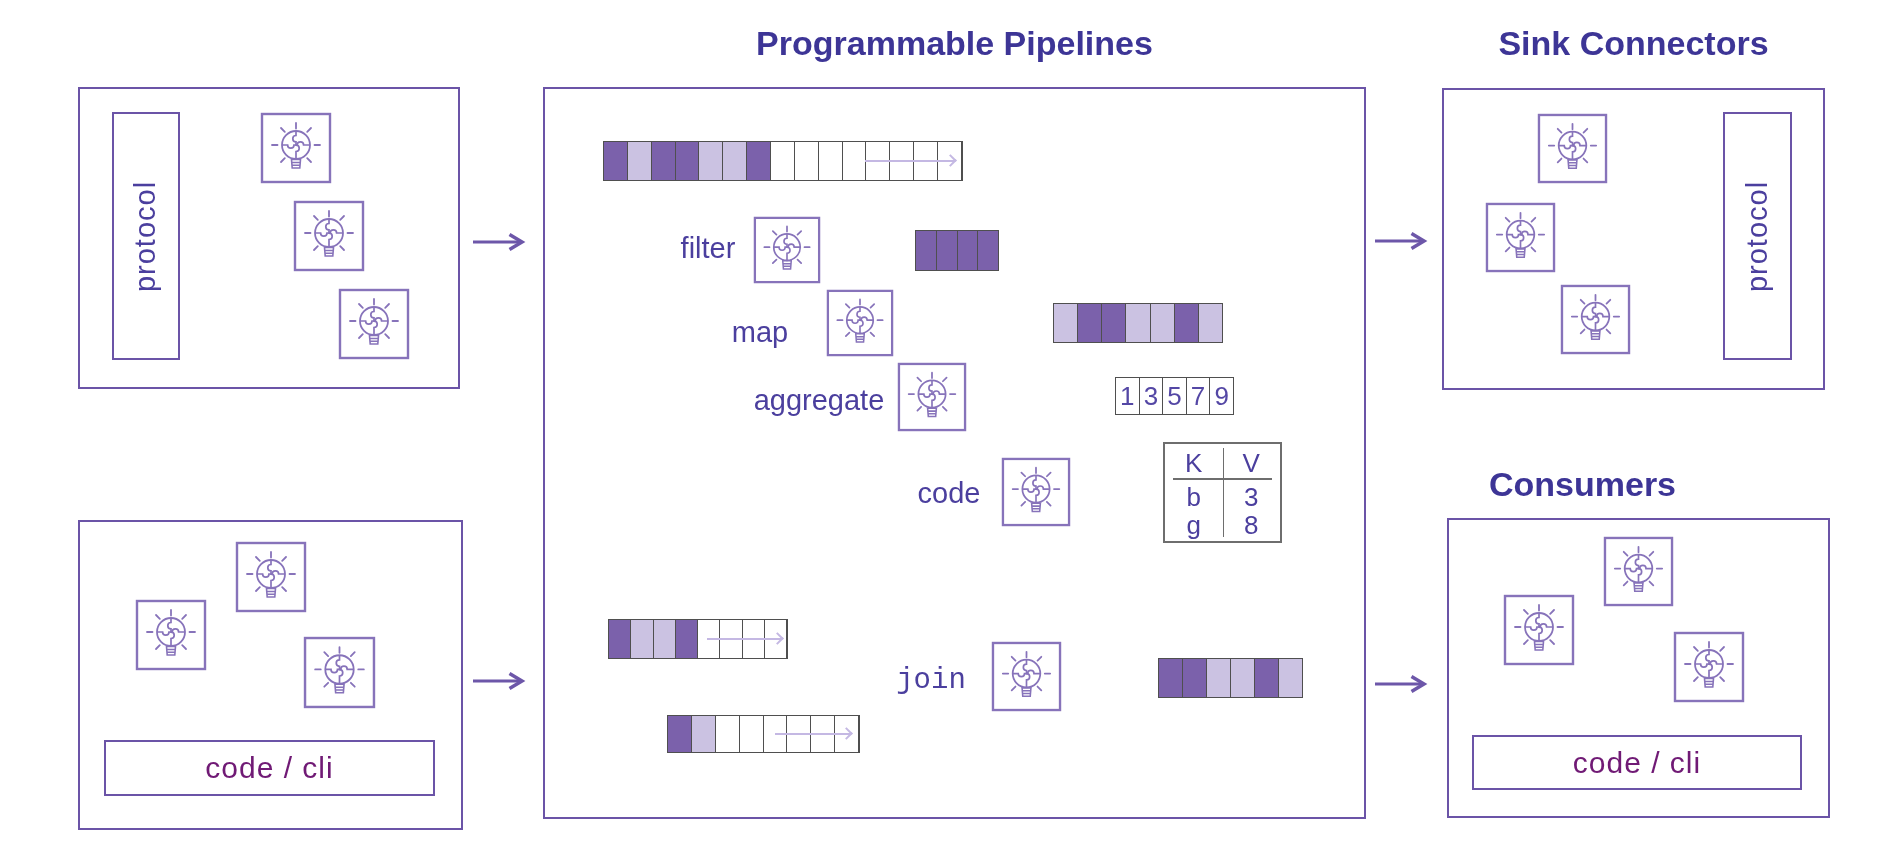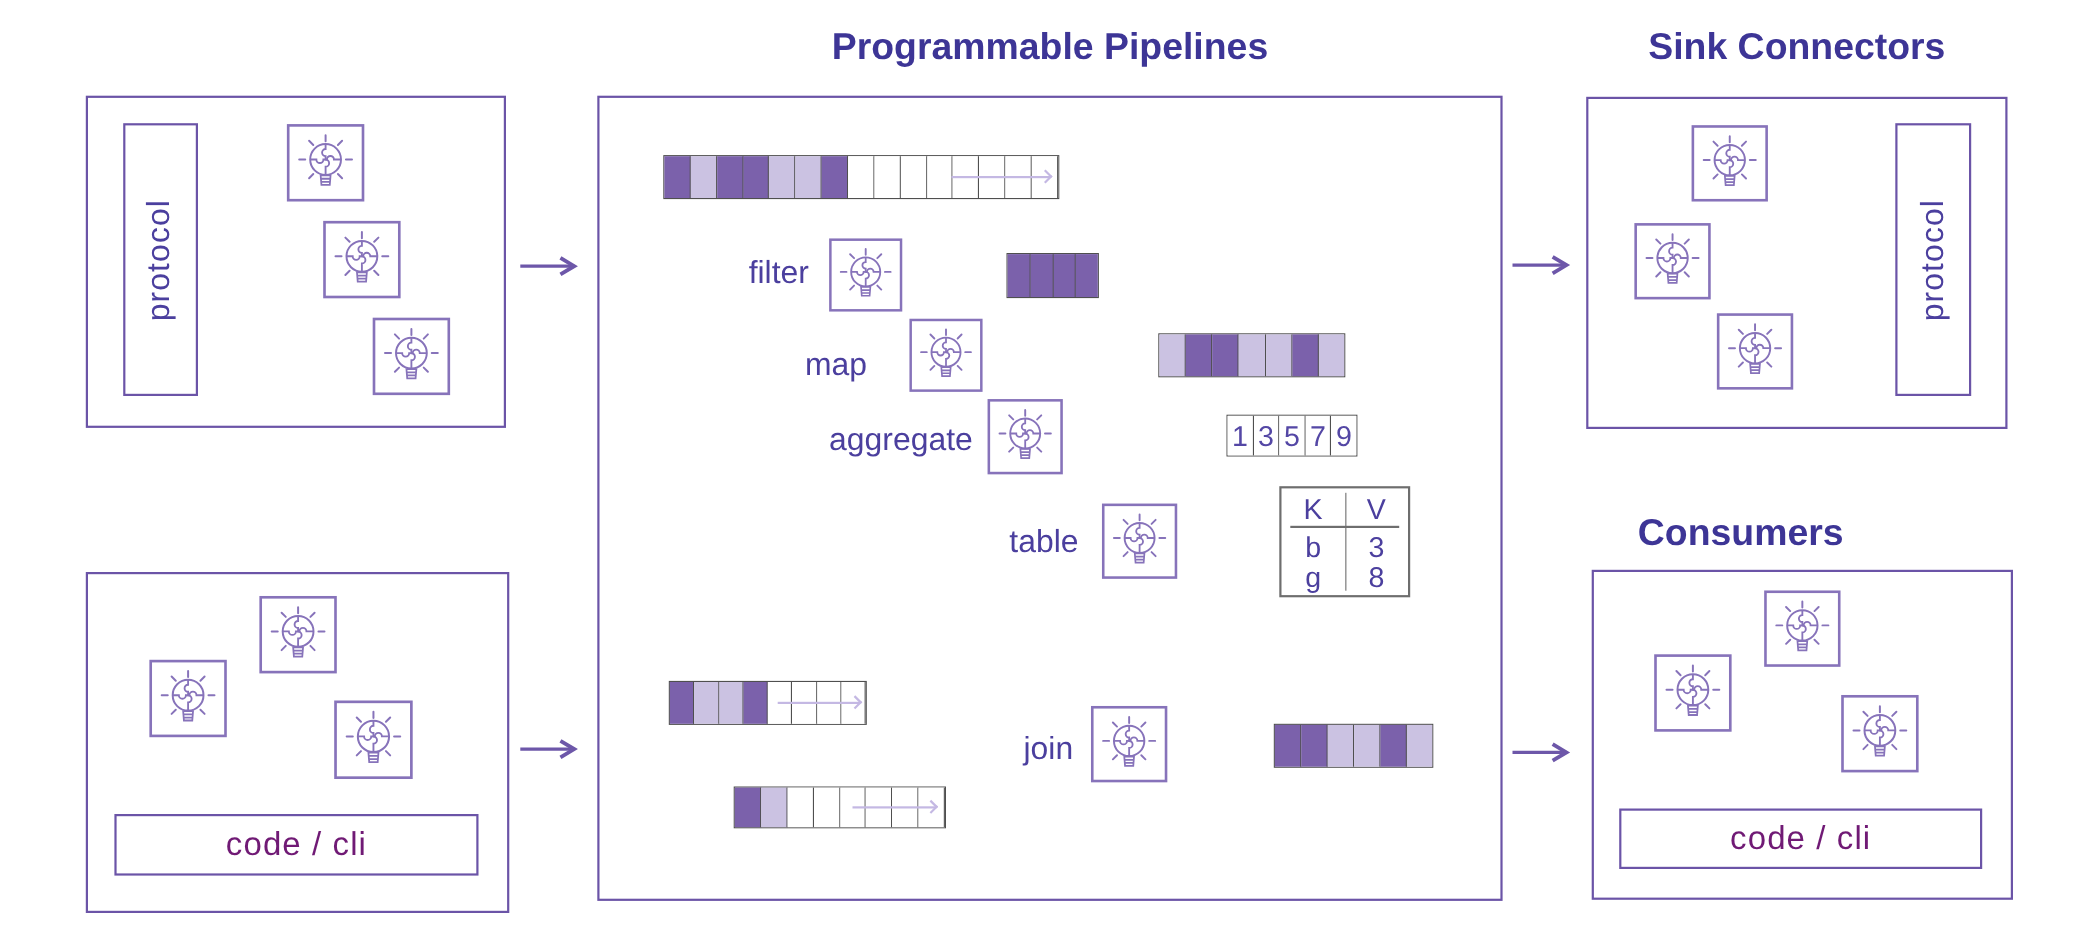--- a/index.html
+++ b/index.html
@@ -201,22 +201,22 @@
   <svg class="icon" style="left:1001px;top:457px;" width="70" height="70">
       <use href="#bulb"></use>
     </svg>
   <svg class="icon" style="left:991px;top:641px;" width="71" height="71">
       <use href="#bulb"></use>
     </svg>
 
   <div class="oplabel" style="left:668px;top:232px;width:80px;">filter</div>
   <div class="oplabel" style="left:718px;top:304px;width:84px;margin-top:12px;">map</div>
   <div class="oplabel" style="left:746px;top:384px;width:146px;">aggregate</div>
-  <div class="oplabel" style="left:904px;top:477px;width:90px;">table</div>
-  <div class="oplabel" style="left:918px;top:665px;width:70px;">join</div>
+  <div class="oplabel" style="left:904px;top:477px;width:90px;">code</div>
+  <div class="oplabel" style="left:896px;top:665px;width:70px;font-family:Liberation Mono, monospace;">join</div>
 
   <div class="strip" style="left:603px;top:141px;width:360px;height:40px;">
       <div class="cell dark"></div>
       <div class="cell light"></div>
       <div class="cell dark"></div>
       <div class="cell dark"></div>
       <div class="cell light"></div>
       <div class="cell light"></div>
       <div class="cell dark"></div>
       <div class="cell white"></div>

